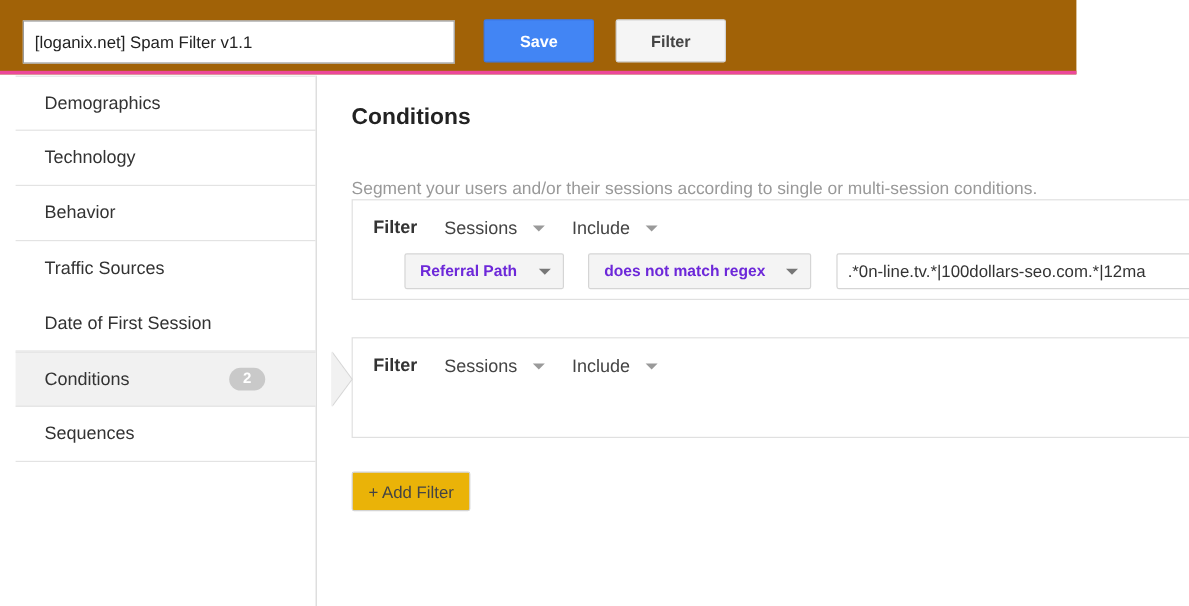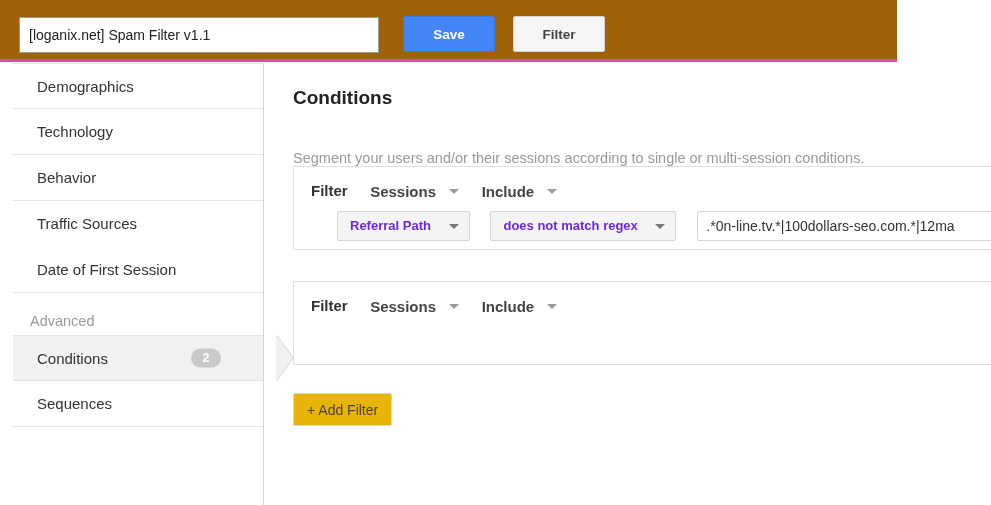--- a/index.html
+++ b/index.html
@@ -174,21 +174,20 @@
     color: #333;
     vertical-align: middle;
   }
   .plain-dd {
     display: inline-block;
     margin-left: 18px;
     font-size: 15px;
     color: #444;
     cursor: pointer;
     vertical-align: middle;
-    font-weight: bold;
   }
   .plain-dd .cap { display:inline-block; vertical-align: middle; }
   .caret {
     display: inline-block;
     margin-left: 9px;
     vertical-align: middle;
     width: 0; height: 0;
     border-left: 5px solid transparent;
     border-right: 5px solid transparent;
     border-top: 5px solid #9a9a9a;
@@ -268,21 +267,20 @@
       <div class="nav-item">
         <span>Behavior</span>
       </div>
       <div class="nav-item" style="border-bottom:none;">
         <span>Traffic Sources</span>
       </div>
       <div class="nav-item">
         <span>Date of First Session</span>
       </div>
 
-      <div class="adv-header">Advanced</div>
 
       <div class="nav-item adv selected">
         <span>Conditions</span>
         <span class="badge">2</span>
         <span class="sel-arrow-border"></span>
         <span class="sel-arrow"></span>
       </div>
 
       <div class="nav-item">
         <span>Sequences</span>

